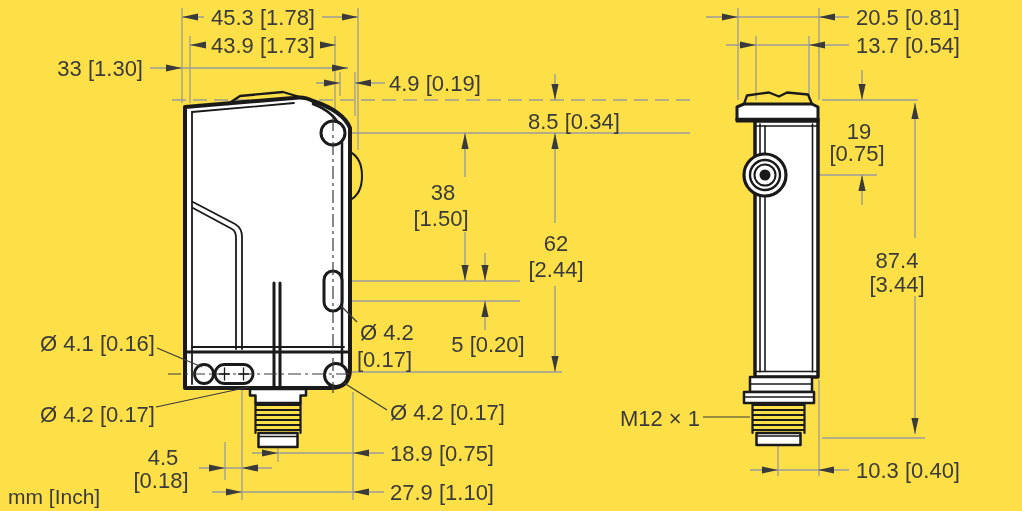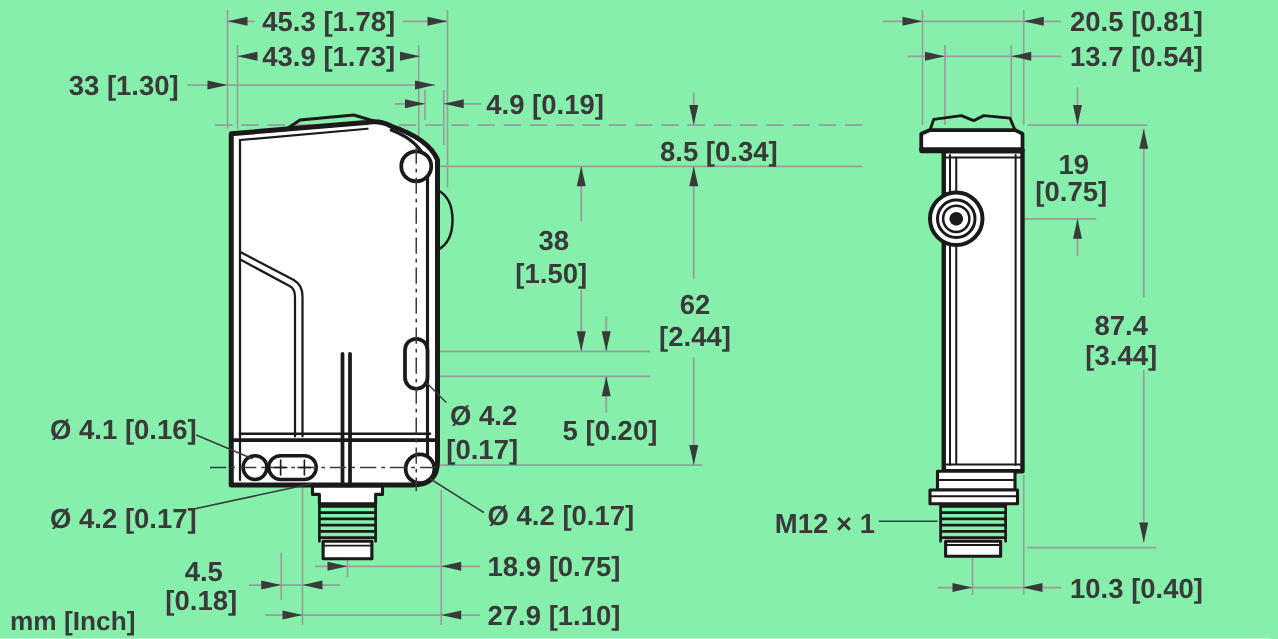--- a/index.html
+++ b/index.html
@@ -1,16 +1,16 @@
 <!DOCTYPE html>
 <html><head>
 <meta charset="utf-8">
 <style>
   html,body{margin:0;padding:0;background:#ffffff;}
-  .stage{position:relative;width:1022px;height:511px;background:#86efac;overflow:hidden;font-weight:bold;}
+  .stage{position:relative;width:1022px;height:511px;background:#fde047;overflow:hidden;}
   svg{display:block;}
   text{font-family:"Liberation Sans","DejaVu Sans",sans-serif;font-size:22px;fill:#3a3a3a;}
   text.small{font-size:21px;}
   .ext{stroke:#9b9b9b;stroke-width:1.3;fill:none;}
   .dim{stroke:#9b9b9b;stroke-width:1.4;fill:none;}
   .dsh{stroke:#9b9b9b;stroke-width:1.4;fill:none;stroke-dasharray:14 7;}
   .arr{fill:#3a3a3a;stroke:none;}
   .oln{stroke:#1a1a1a;fill:none;stroke-linejoin:round;stroke-linecap:round;}
   .wf{fill:#ffffff;}
   .df{fill:#1a1a1a;}

